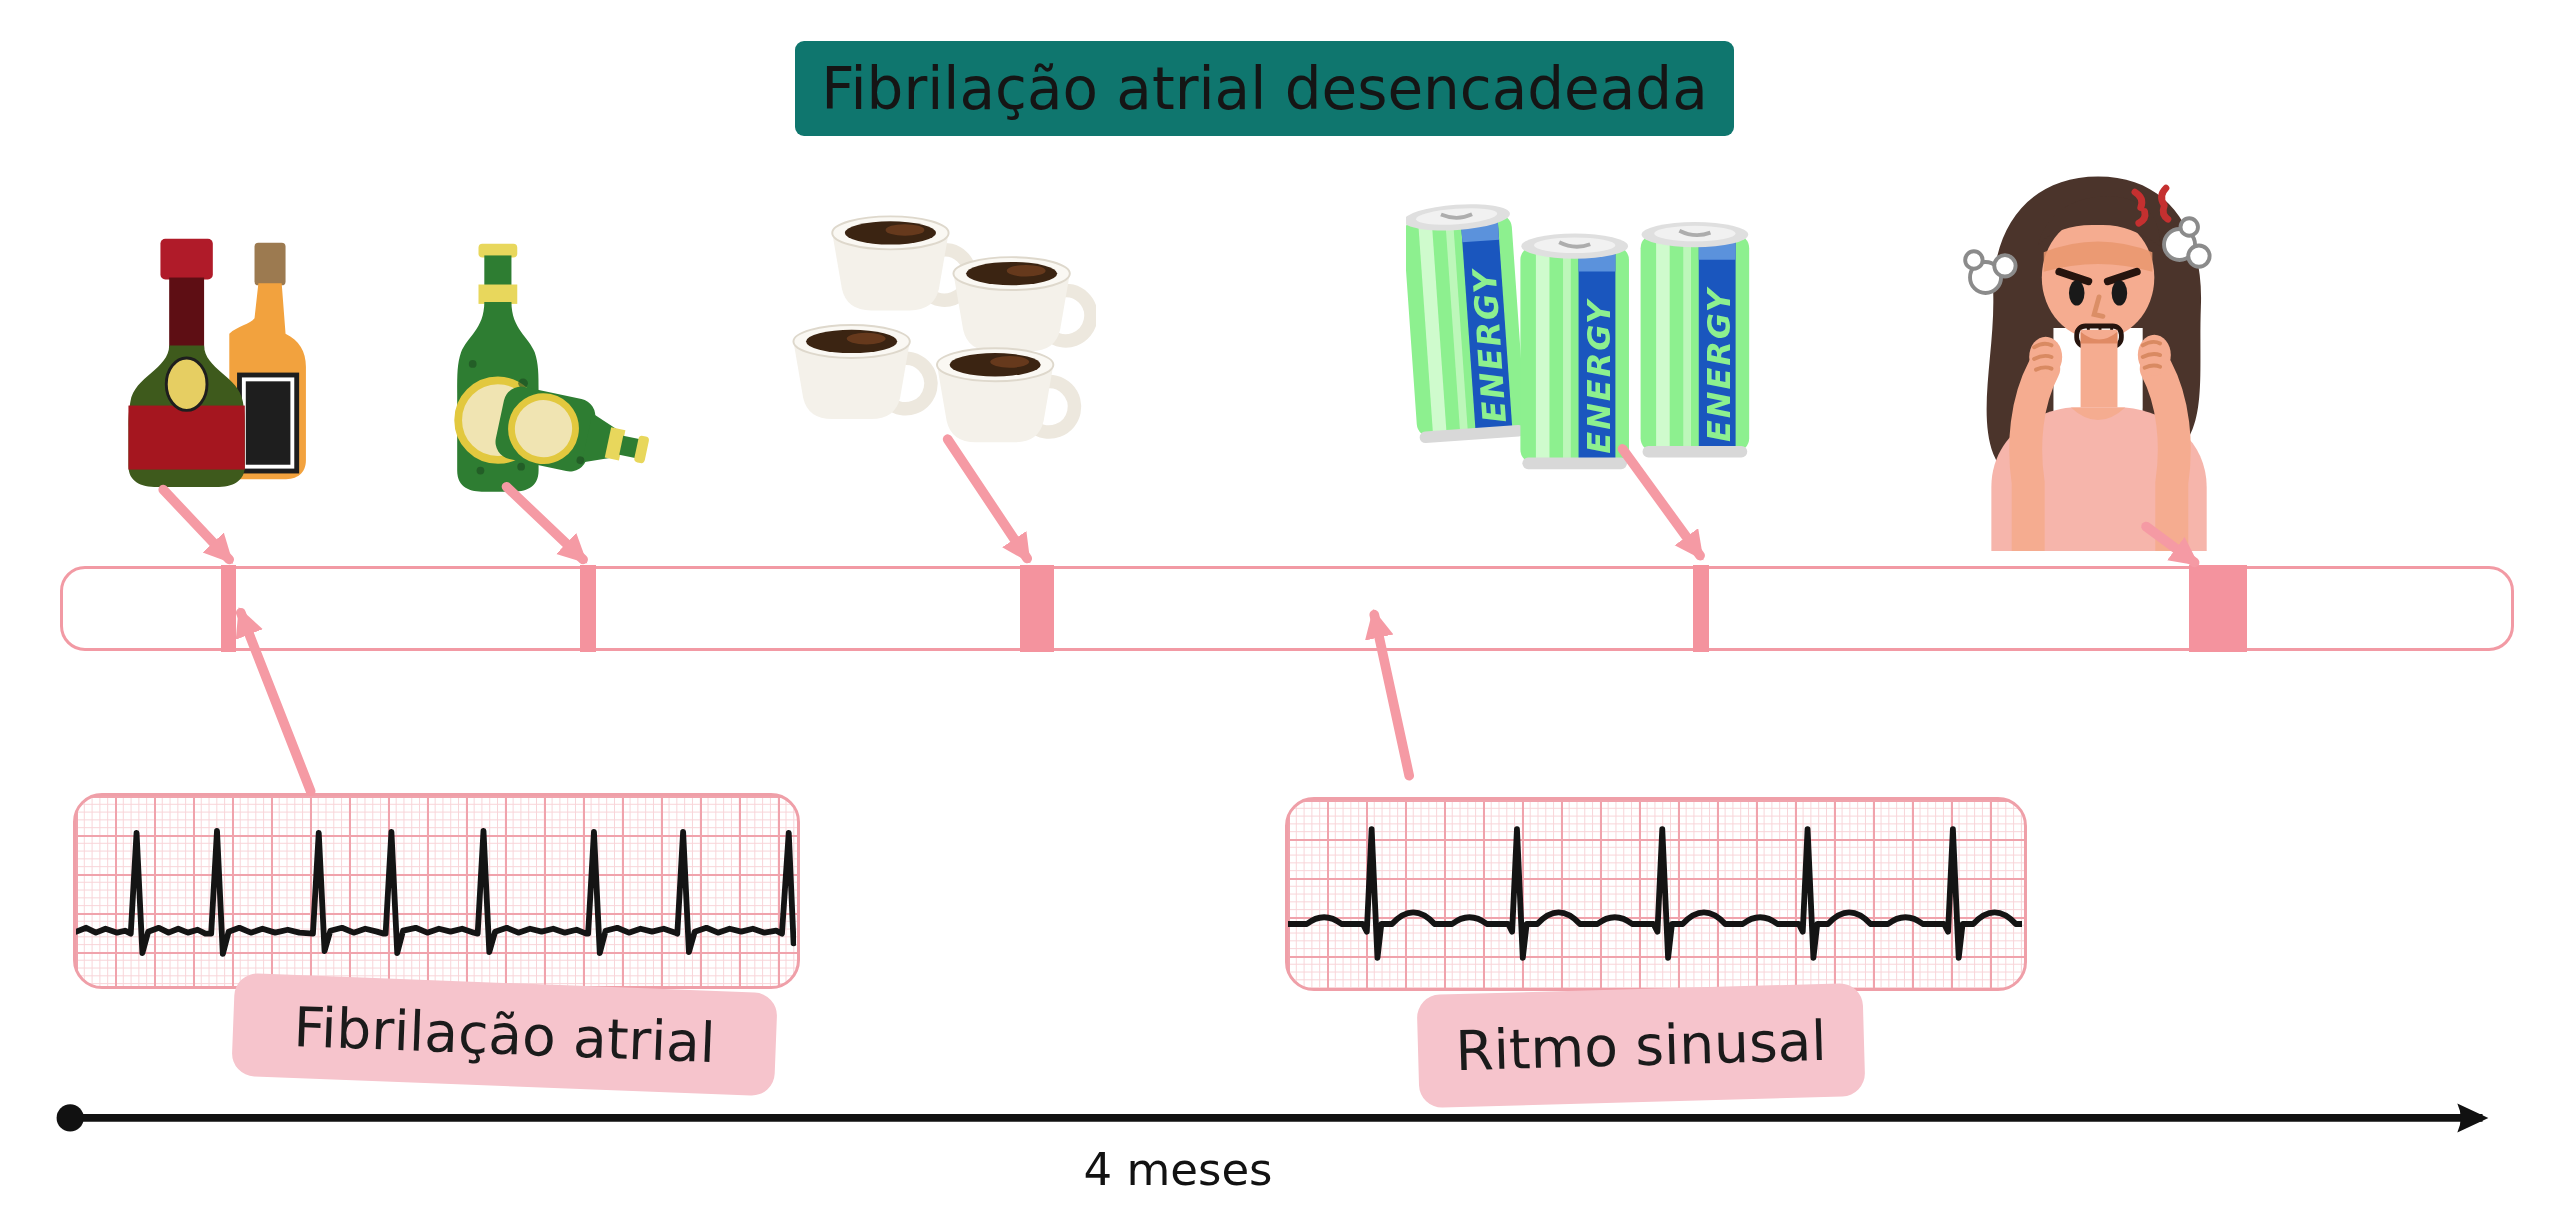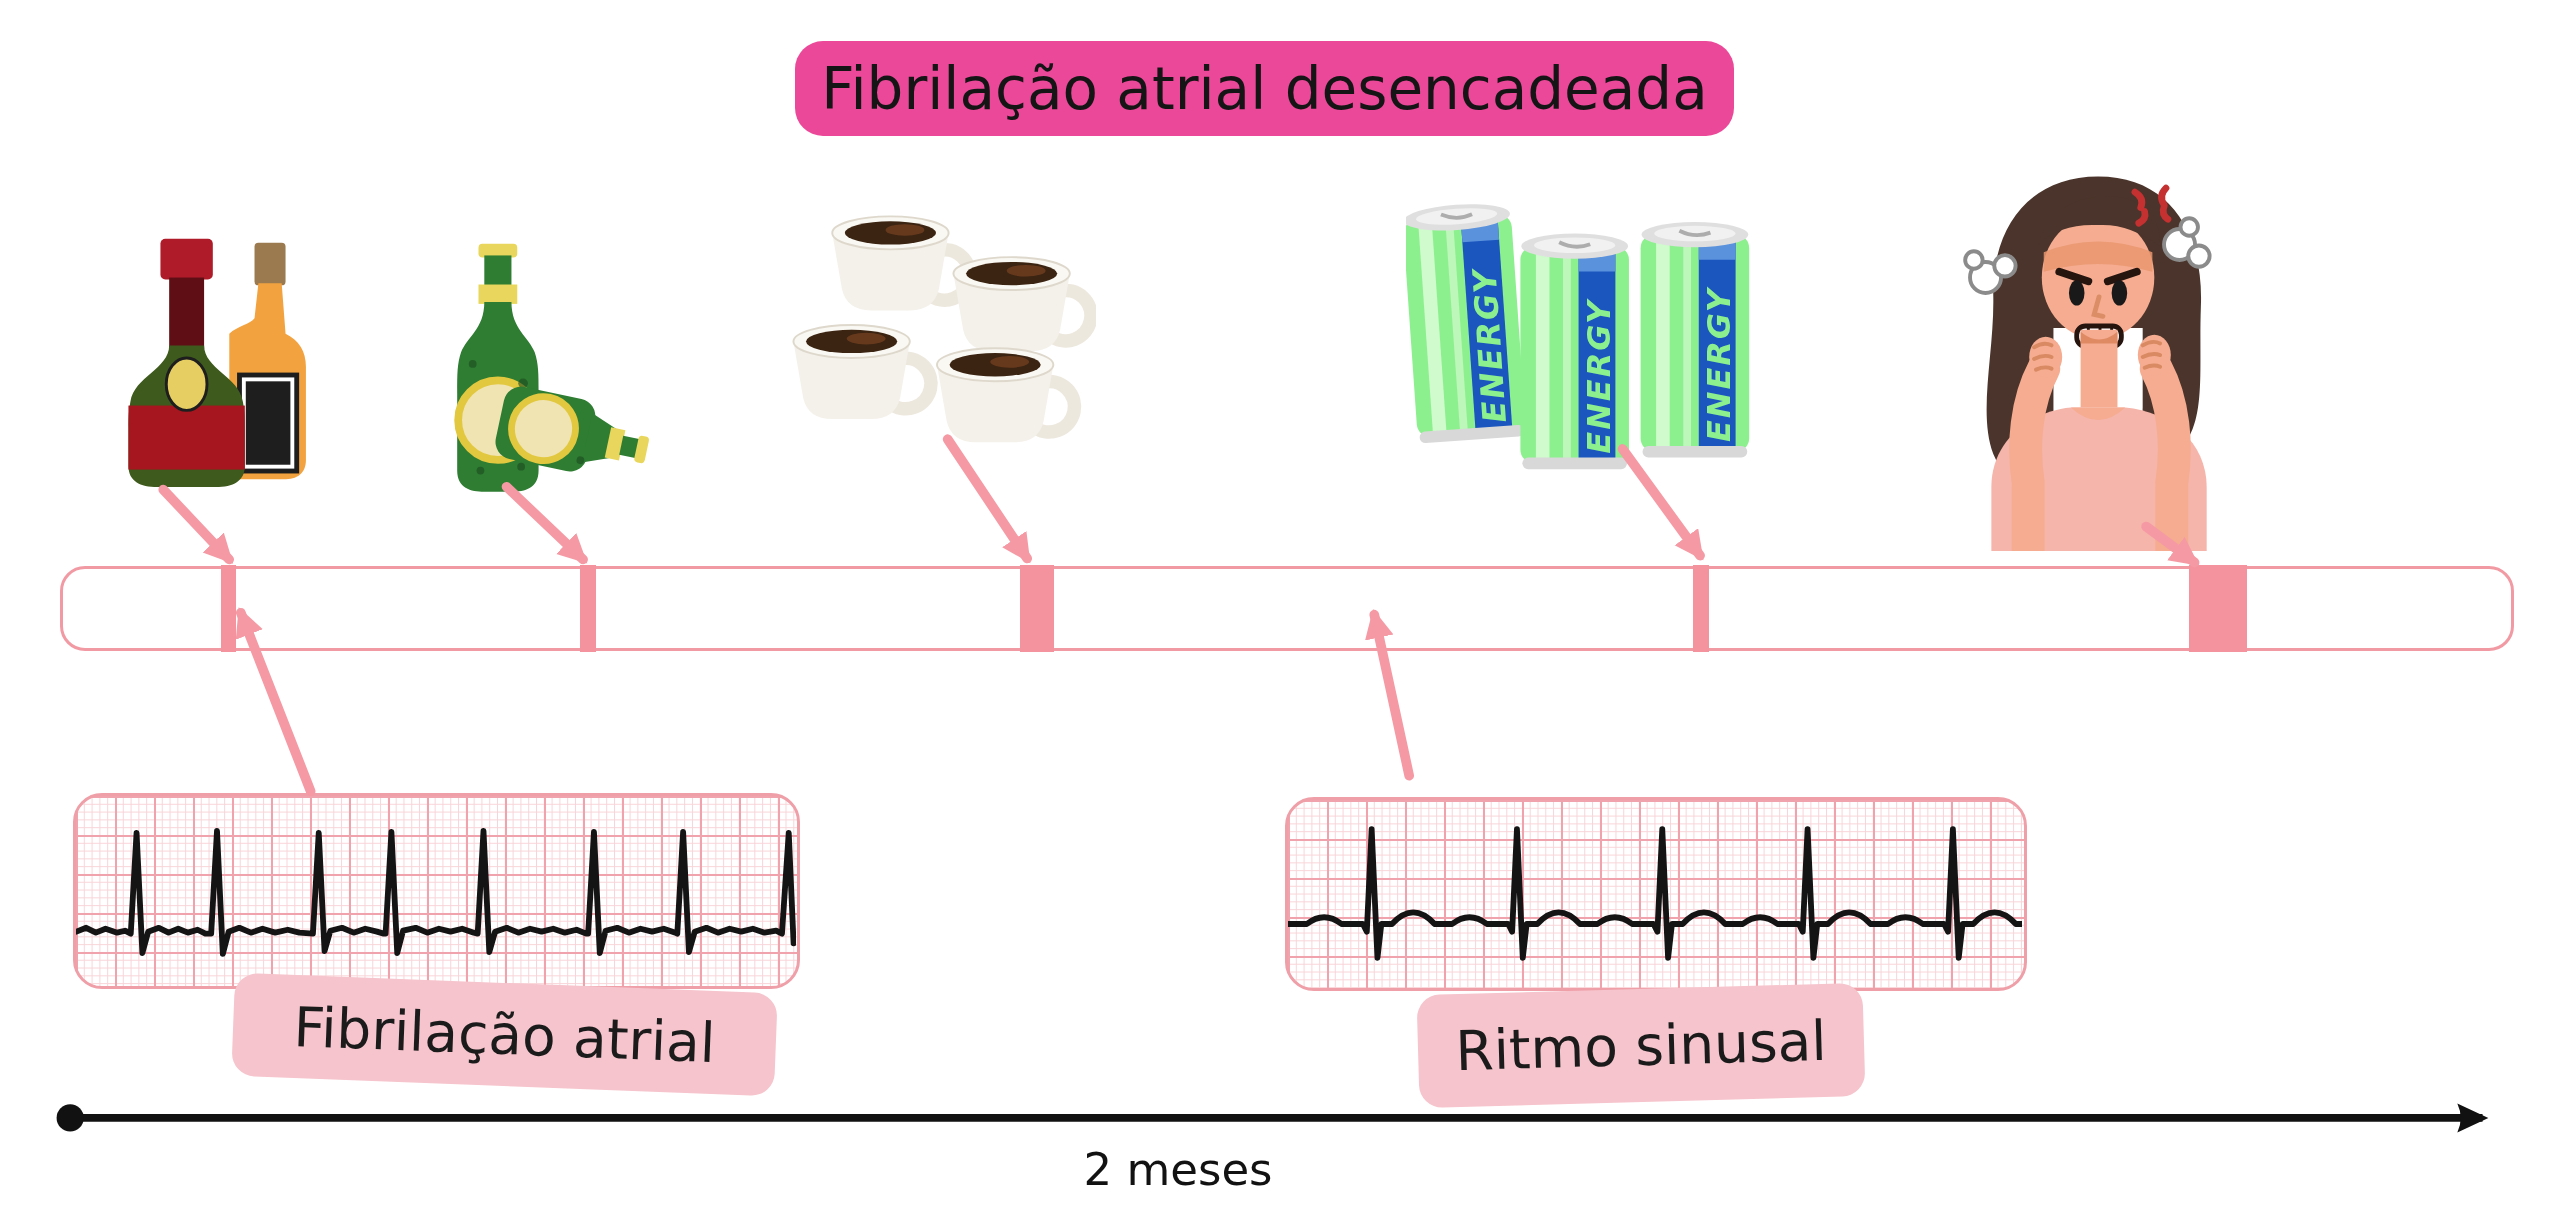--- a/index.html
+++ b/index.html
@@ -1,20 +1,20 @@
 <!DOCTYPE html>
 <html><head>
 <meta charset="utf-8">
 <style>
   html,body{margin:0;padding:0;background:#fff;}
   .canvas{position:relative;width:2576px;height:1212px;background:#ffffff;overflow:hidden;
           font-family:"DejaVu Sans","Liberation Sans",sans-serif;color:#111;}
   .abs{position:absolute;}
   
-  .title-badge{left:795px;top:41px;width:939px;height:95px;background:#ec4899;border-radius:28px;
+  .title-badge{left:795px;top:41px;width:939px;height:95px;background:#0f766e;border-radius:9px;
                display:flex;align-items:center;justify-content:center;font-size:58px;color:#151515;}
   
   .bar{left:60px;top:566px;width:2454px;height:85px;box-sizing:border-box;background:#fff;
        border:3.9px solid #F29AA4;border-radius:25px;z-index:1;}
   .tick{top:565px;height:87px;background:#F4939E;z-index:2;}
   
   .ecg-box{box-sizing:border-box;border:3.9px solid #EF9FA8;border-radius:29px;background-color:#fff;
     background-image:
       linear-gradient(#F0A3AC 1.9px, transparent 1.9px),
       linear-gradient(90deg,#F0A3AC 1.9px, transparent 1.9px),
@@ -222,21 +222,21 @@
     </svg>
   </div>
 
   <div class="abs rhythm-badge badge-afib">
     <span>Fibrilação atrial</span>
   </div>
   <div class="abs rhythm-badge badge-sinus">
     <span>Ritmo sinusal</span>
   </div>
 
-  <div class="abs axis-label">2 meses</div>
+  <div class="abs axis-label">4 meses</div>
 
   <svg class="overlay" width="2576" height="1212" viewBox="0 0 2656 1250">
     <defs>
       <marker id="pinkhead" markerUnits="userSpaceOnUse" markerWidth="36" markerHeight="36" refX="24" refY="15" orient="auto">
         <path d="M0,0 L30,15 L0,30 Z" fill="#F59AA4"></path>
       </marker>
       <marker id="blackhead" markerUnits="userSpaceOnUse" markerWidth="40" markerHeight="34" refX="26" refY="15" orient="auto">
         <path d="M0,0 L32,15 L0,30 Q7,15 0,0 Z" fill="#111111"></path>
       </marker>
     </defs>

